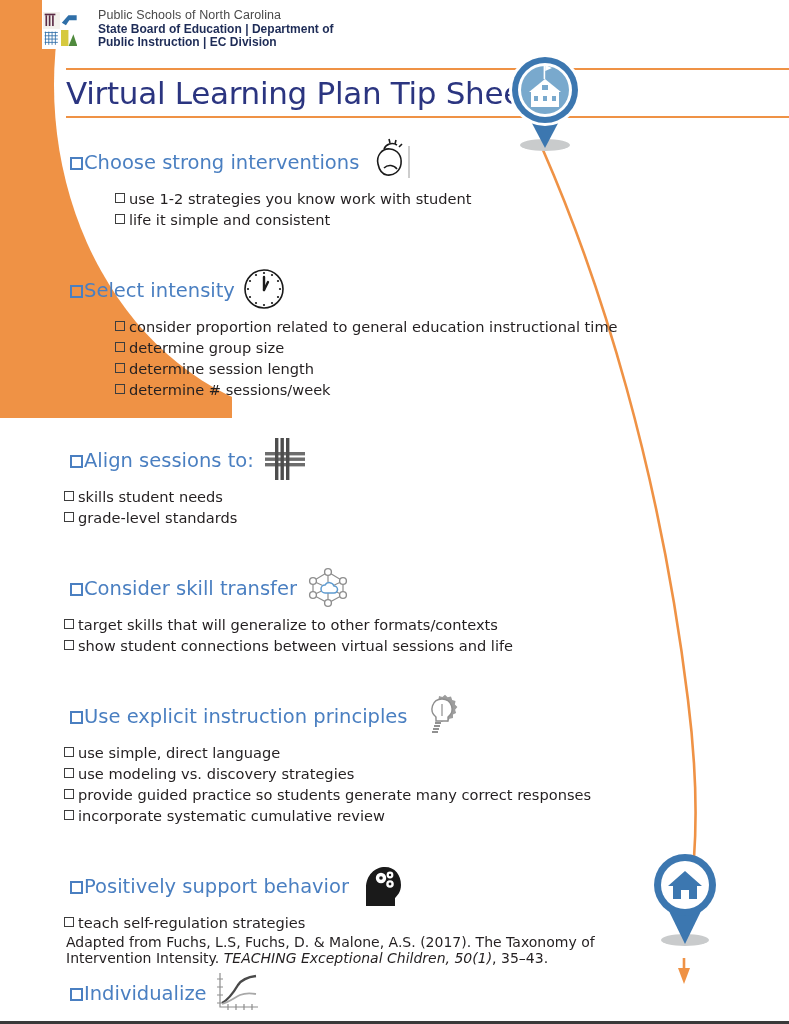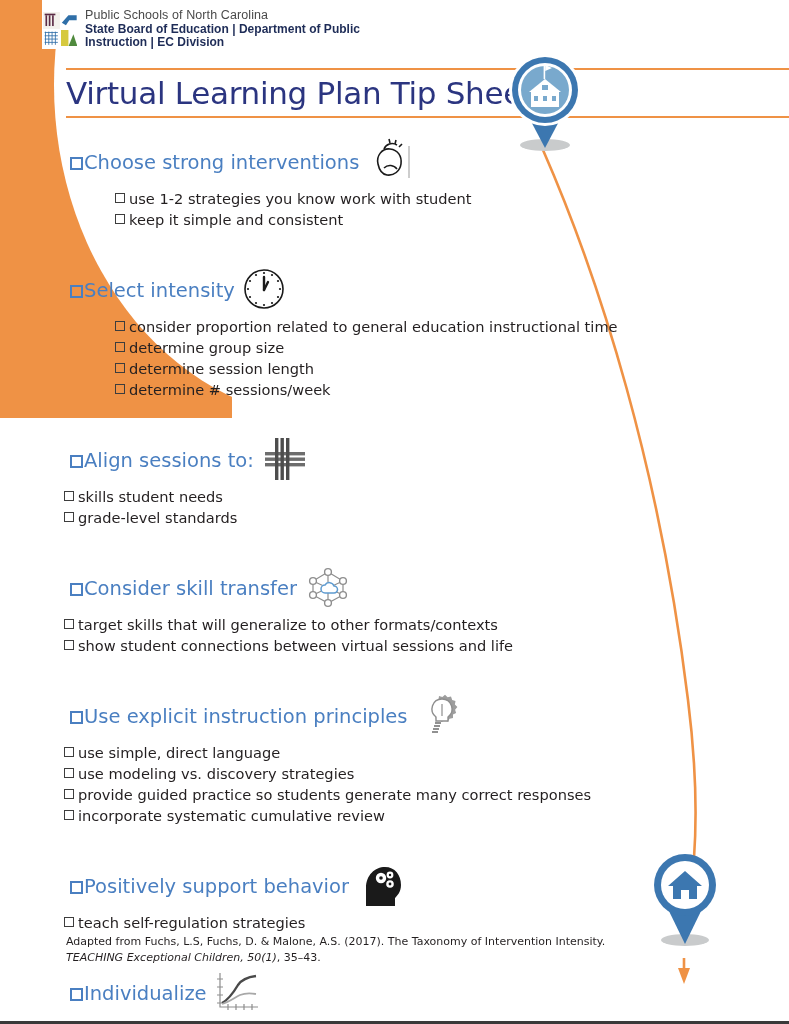--- a/index.html
+++ b/index.html
@@ -11,21 +11,21 @@
   
   .orange-corner{position:absolute;left:0;top:0;width:232px;height:418px;
         background:#ef9245;z-index:1;}
   .orange-cut{position:absolute;left:54px;top:-250px;width:560px;height:670px;
         background:#ffffff;border-radius:50% 0 0 50%/50% 0 0 50%;z-index:2;}
   .white-block-top{position:absolute;left:42px;top:0;width:747px;height:12px;background:#fff;z-index:3;}
   .white-right{position:absolute;left:232px;top:0;width:557px;height:418px;background:#fff;z-index:2;}
 
   
   .logo-band{position:absolute;left:42px;top:9px;width:330px;height:40px;background:#fff;z-index:6;
-        display:flex;align-items:center;gap:7px;}
+        display:flex;align-items:center;gap:20px;}
   .logo-mark{width:34px;height:34px;display:grid;grid-template-columns:1fr 1fr;grid-template-rows:1fr 1fr;
         gap:1px;background:#ffffff;border:1px solid #ffffff;flex:0 0 auto;}
   .lq{position:relative;overflow:hidden;}
   .lq1{background:#f4f2ee;}
   .lq2{background:#ffffff;}
   .lq3{background:#ffffff;}
   .lq4{background:#ffffff;}
   .logo-text{display:flex;flex-direction:column;justify-content:center;line-height:1.08;}
   .logo-l1{font-size:12.5px;color:#4a4a4a;letter-spacing:.1px;}
   .logo-l2{font-size:12px;color:#1e2c57;font-weight:bold;letter-spacing:.02px;}
@@ -55,21 +55,21 @@
   .cb-sm{width:10px;height:10px;border:1.4px solid #3d3d3d;flex:0 0 auto;box-sizing:border-box;
         margin-top:5px;}
   .item-text{font-size:14.6px;color:#231f20;font-family:"DejaVu Sans",sans-serif;white-space:nowrap;}
 
   .ind-a .item{padding-left:115px;}
   .ind-b .item{padding-left:64px;}
   .sec-gap{height:22px;}
 
   
   .citation{position:absolute;left:66px;top:934px;width:540px;z-index:7;
-        font-size:11px;line-height:16px;color:#231f20;font-family:"DejaVu Sans",sans-serif;}
+        font-size:14px;line-height:16px;color:#231f20;font-family:"DejaVu Sans",sans-serif;}
   .citation i{font-style:italic;}
 </style>
 </head>
 <body>
 
 <div class="page">
 
   <div class="orange-corner"></div>
   <div class="orange-cut"></div>
   <div class="white-right"></div>
@@ -173,21 +173,21 @@
           <line x1="45" y1="8" x2="45" y2="40" stroke="#9b9b9b" stroke-width="1"></line>
         </svg>
       </div>
       <div class="items ind-a">
         <div class="item">
           <span class="cb-sm"></span>
           <span class="item-text">use 1-2 strategies you know work with student</span>
         </div>
         <div class="item">
           <span class="cb-sm"></span>
-          <span class="item-text">keep it simple and consistent</span>
+          <span class="item-text">life it simple and consistent</span>
         </div>
       </div>
     </div>
     <div class="sec-gap"></div>
 
     <div class="section">
       <div class="sec-head">
         <span class="cb-lg"></span>
         <span class="sec-title">Select intensity</span>
         <svg class="sec-icon" viewBox="0 0 52 46">

